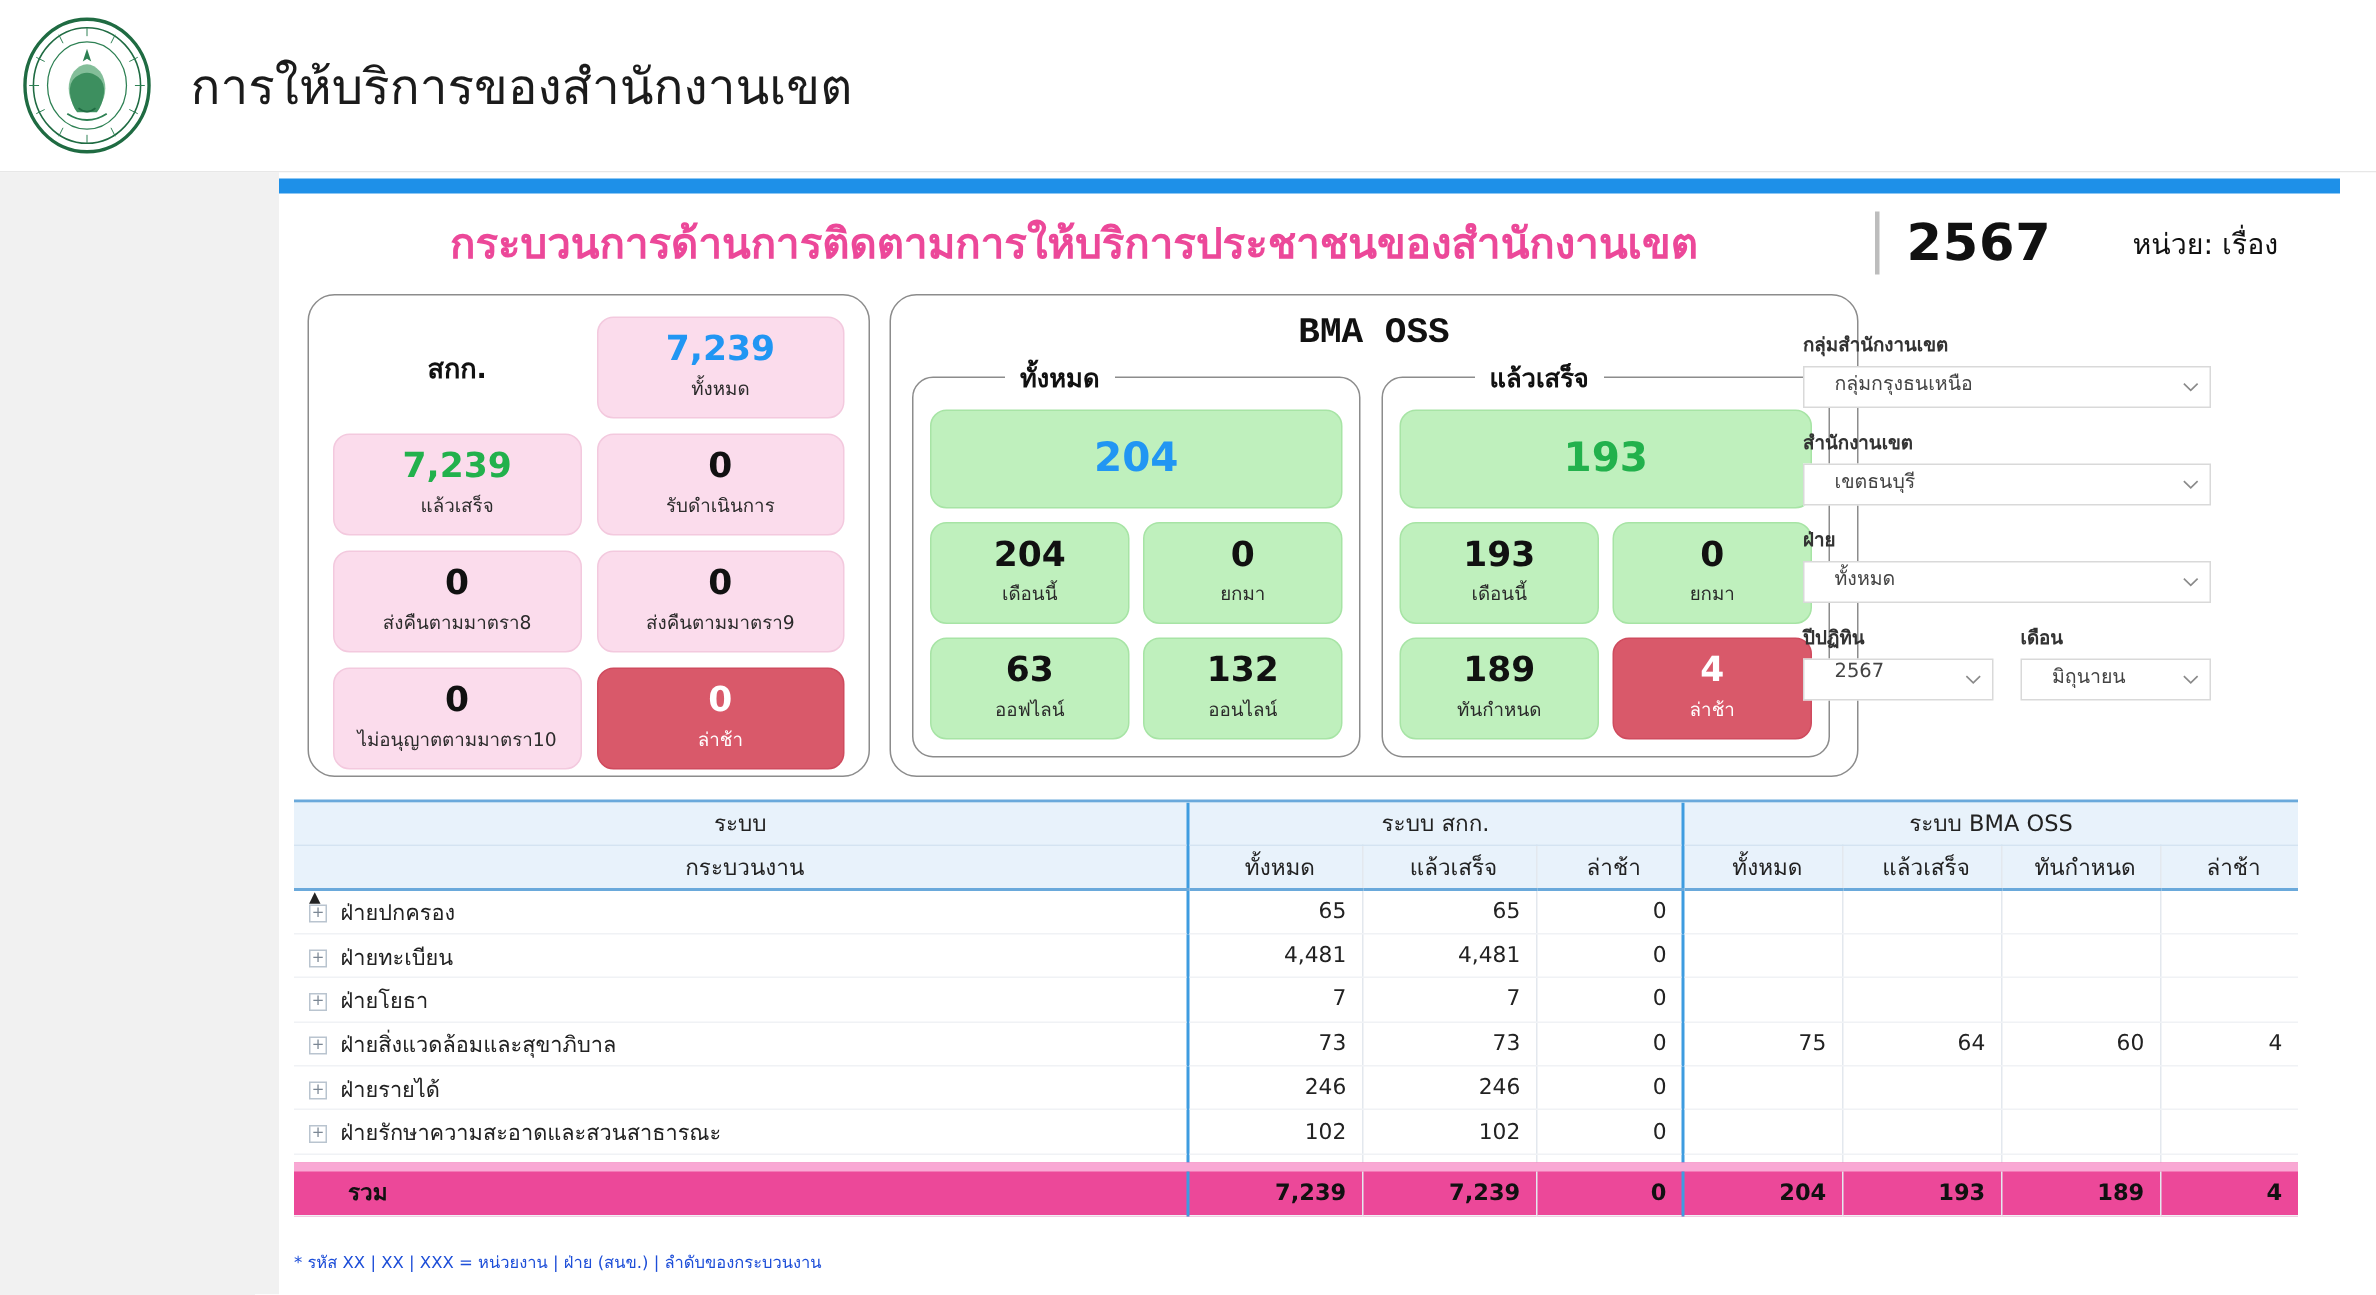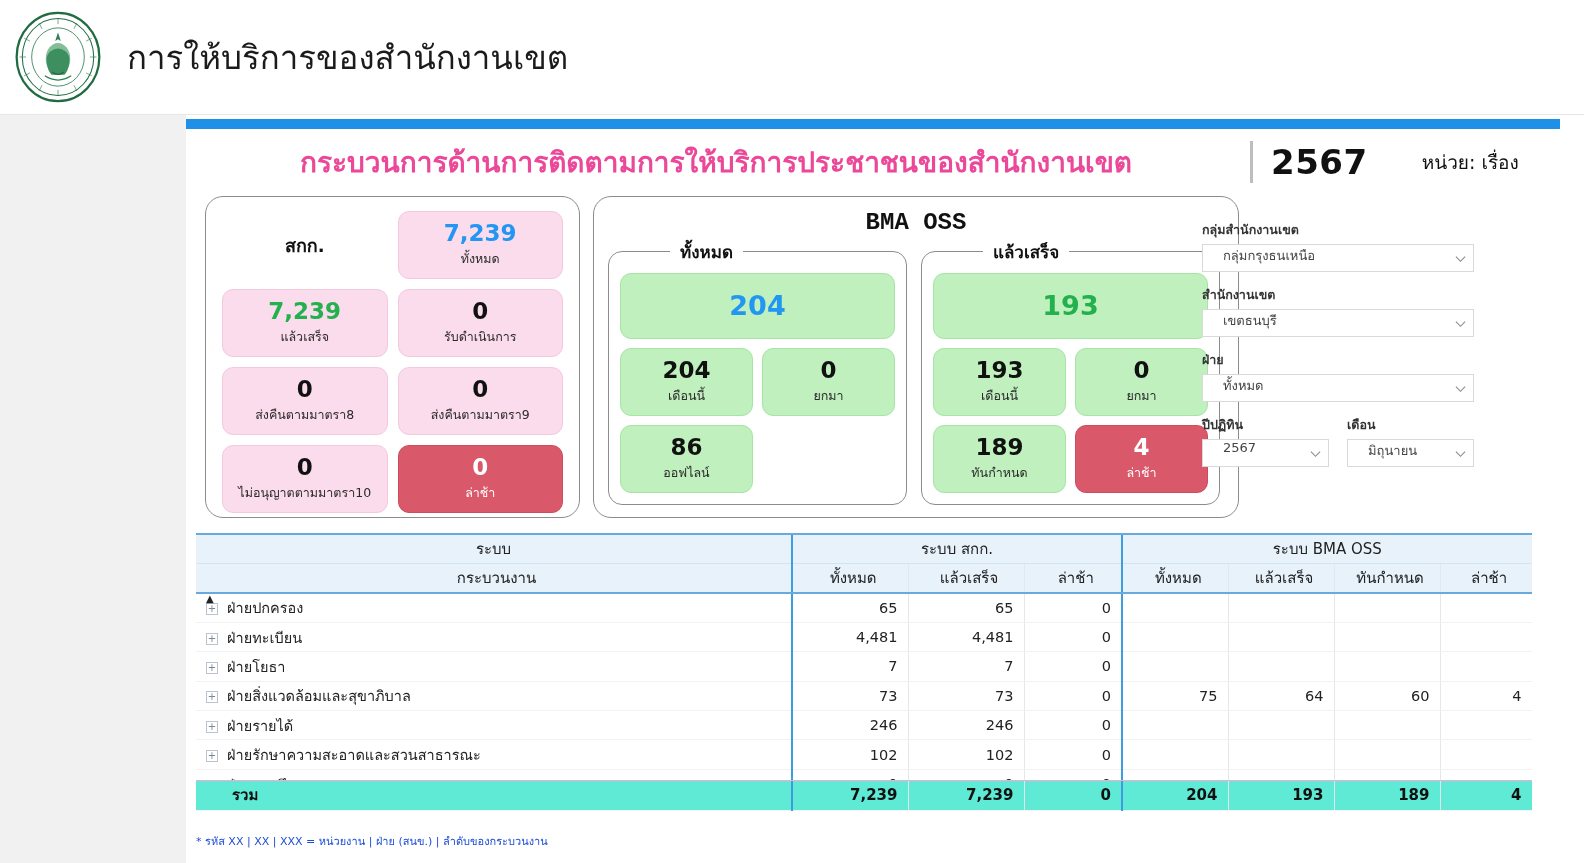--- a/index.html
+++ b/index.html
@@ -161,21 +161,21 @@
   tbody td.name { text-align: left; }
   tbody td.num { text-align: right; }
   .expander {
     display: inline-block; width: 12px; height: 12px;
     border: 1px solid #b9c4cf; color: #7b8794;
     font-size: 10px; line-height: 10px; text-align: center;
     margin-right: 9px; vertical-align: middle; background: #fff;
   }
   .total-row {
     position: absolute; left: 0; bottom: 12px; width: 1336px;
-    background: #5eead4; border-top: 1px solid #f9a8d4;
+    background: #ec4899; border-top: 6px solid #f9a8d4;
   }
   .total-row table { width: 1336px; border-collapse: collapse; table-layout: fixed; font-size: 15px; }
   .total-row td { height: 30px; font-weight: bold; color: #111; padding: 0 10px; border-right: 1px solid #e3e8ee; }
   .total-row td.name { text-align: left; padding-left: 36px; }
   .total-row td.num { text-align: right; }
 
   .scroll-track {
     position: absolute; right: 4px; top: 537px; width: 11px; height: 282px;
   }
 
@@ -282,22 +282,26 @@
           <div class="fs-grid">
             <div class="card green">
               <div class="num dark">204</div>
               <div class="lbl">เดือนนี้</div>
             </div>
             <div class="card green">
               <div class="num dark">0</div>
               <div class="lbl">ยกมา</div>
             </div>
             <div class="card green">
-              <div class="num dark">86</div>
+              <div class="num dark">63</div>
               <div class="lbl">ออฟไลน์</div>
+            </div>
+            <div class="card green">
+              <div class="num dark">132</div>
+              <div class="lbl">ออนไลน์</div>
             </div>
           </div>
         </fieldset>
 
         <fieldset class="fs">
           <legend>แล้วเสร็จ</legend>
           <div class="card green fs-big">
             <div class="num green">193</div>
           </div>
           <div class="fs-grid">

